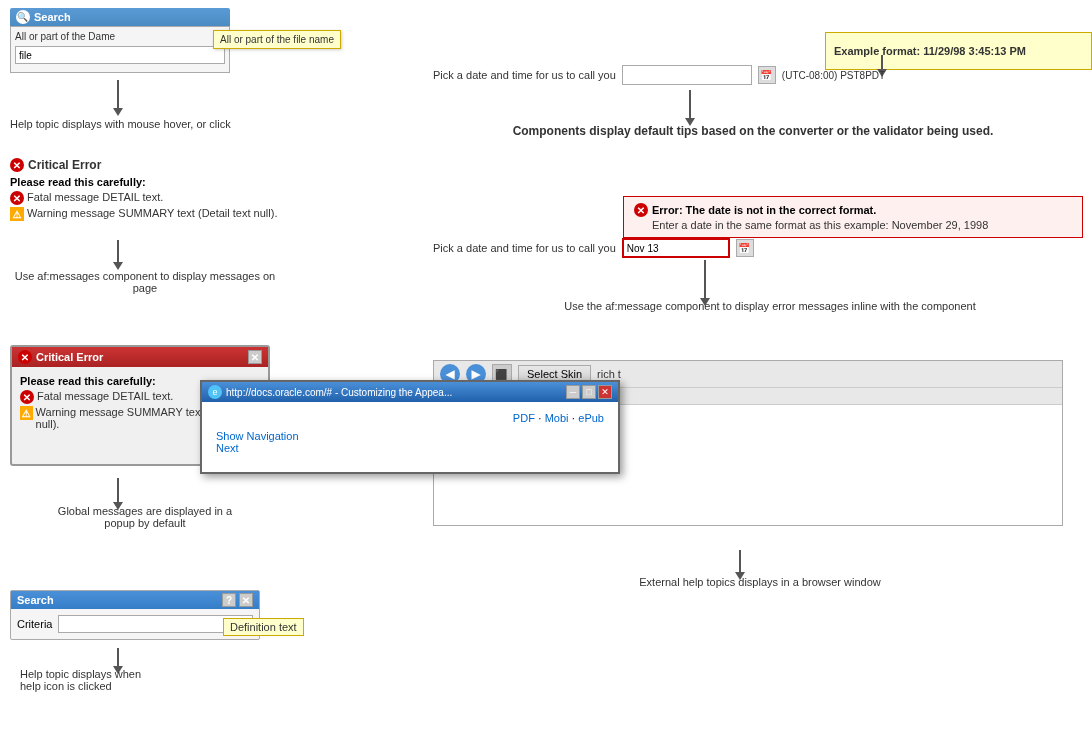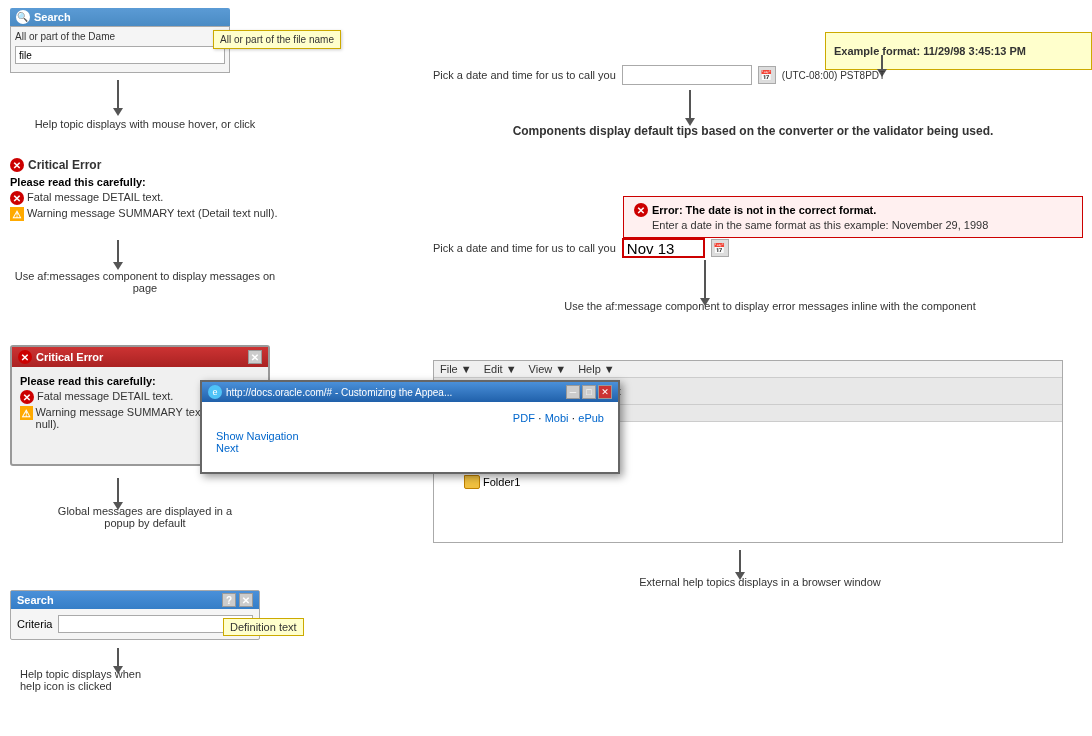--- a/index.html
+++ b/index.html
@@ -95,21 +95,21 @@
       border-left: 5px solid transparent;
       border-right: 5px solid transparent;
       border-top: 8px solid #555;
     }
 
     
     .help-text {
       position: absolute;
       font-size: 11px;
       color: #333;
-      text-align: center;
+      text-align: left;
     }
 
     
     .error-section {
       position: absolute;
       left: 10px;
     }
     .error-label {
       display: flex;
       align-items: center;
@@ -541,44 +541,38 @@
     <div class="error-callout-title">
       <span class="error-icon">✕</span>
       <strong>Error: The date is not in the correct format.</strong>
     </div>
     <div class="error-callout-body">Enter a date in the same format as this example: November 29, 1998</div>
   </div>
 </div>
 
 <div style="position:absolute; left:433px; top:238px; display:flex; align-items:center; gap:6px;">
   <span class="date-label">Pick a date and time for us to call you</span>
-  <div style="border:2px solid #cc0000; width:83px; height:20px; background:white; padding:1px 3px; font-size:15px; display:flex; align-items:center;">
+  <div style="border:2px solid #cc0000; width:108px; height:20px; background:white; padding:1px 3px; font-size:10px; display:flex; align-items:center;">
     <span>Nov 13</span>
   </div>
   <div style="width:18px;height:18px;background:#ddd;border:1px solid #aaa;display:flex;align-items:center;justify-content:center;font-size:10px;">📅</div>
 </div>
 
 <div class="arrow-down" style="position:absolute; left:700px; top:260px;">
   <div class="arrow-line" style="height:38px;"></div>
   <div class="arrow-head"></div>
 </div>
 
 <div class="caption-text" style="position:absolute; left:560px; top:300px; width:420px;">
   <span>Use the af:message component to display error
 messages inline with the component</span>
 </div>
 
 <div style="position:absolute; left:433px; top:360px; width:630px; border:1px solid #aaa;">
 
-  <div style="background:#f0f0f0; border-bottom:1px solid #ccc; padding:2px 6px; display:flex; gap:12px; font-size:11px;">
-    <span class="menu-item">File ▼</span>
-    <span class="menu-item">Edit ▼</span>
-    <span class="menu-item">View ▼</span>
-    <span class="menu-item">Help ▼</span>
-  </div>
 
   <div style="background:#e8e8e8; border-bottom:1px solid #ccc; padding:3px 6px; display:flex; align-items:center; gap:6px;">
     <div style="width:20px;height:20px;background:#4a90d9;border-radius:10px;display:flex;align-items:center;justify-content:center;color:white;font-size:12px;">◀</div>
     <div style="width:20px;height:20px;background:#4a90d9;border-radius:10px;display:flex;align-items:center;justify-content:center;color:white;font-size:12px;">▶</div>
     <div style="width:20px;height:20px;background:#ccc;border:1px solid #aaa;display:flex;align-items:center;justify-content:center;font-size:10px;">⬛</div>
     <button class="select-skin-btn">Select Skin</button>
     <span class="rich-text">rich t</span>
   </div>
 
   <div style="background:#e8e8e8; border-bottom:1px solid #ccc; padding:2px 6px; display:flex; align-items:center; gap:6px; font-size:11px;">

